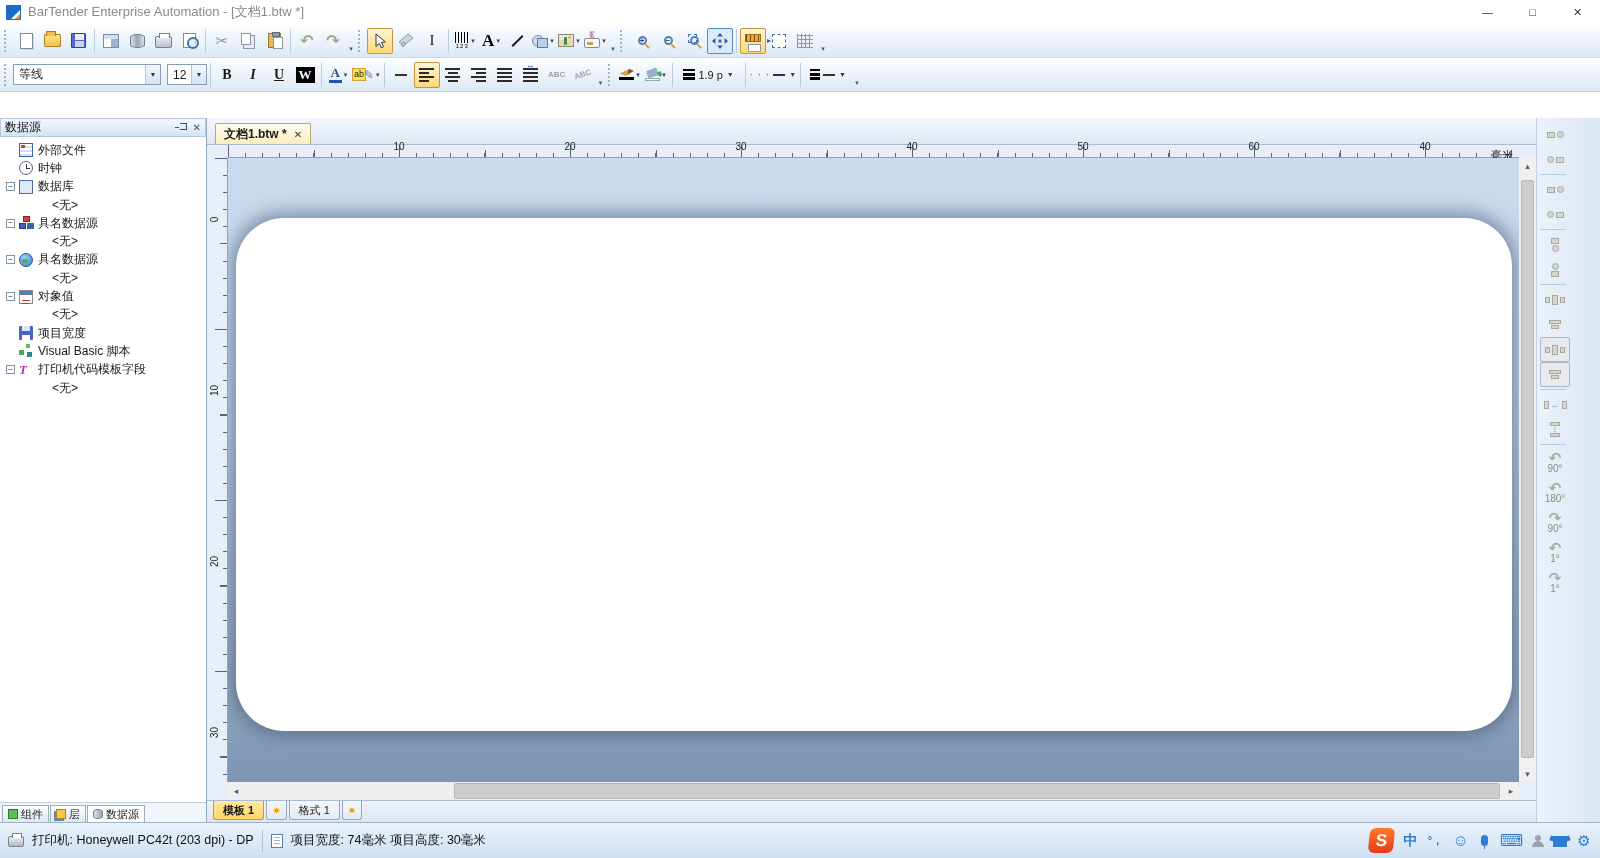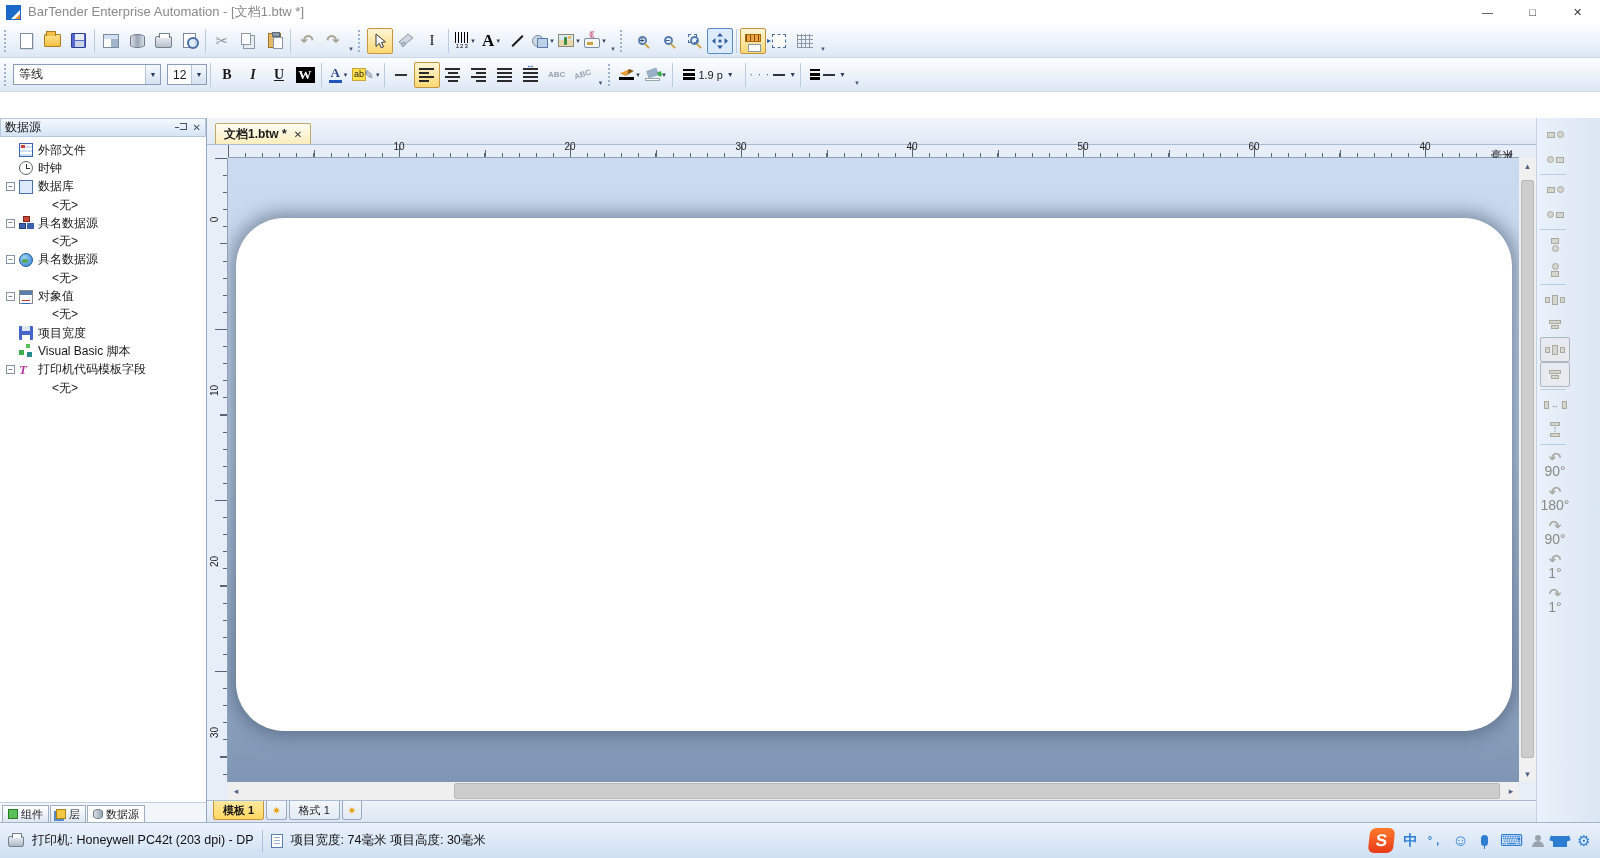--- a/index.html
+++ b/index.html
@@ -173,21 +173,21 @@
   
   .rstrip{width:64px;height:100%;background:linear-gradient(90deg,#eaf1fa,#dbe6f3);border-left:1px solid #c2d1e4;display:flex;flex-direction:column;align-items:flex-start;padding:4px 0 0 3px}
   .ra{width:30px;height:25px;display:flex;align-items:center;justify-content:center;gap:2px;flex:none}
   .ra.col{flex-direction:column;gap:1px}
   .rrect{width:8px;height:6px;background:#d6d6cf;border:1px solid #a9a9a0}
   .rcirc{width:7px;height:7px;border-radius:50%;background:#d6d6cf;border:1px solid #a9a9a0}
   .ra.pressed{border:1px solid #b0b6bd;background:#e7eaee;border-radius:2px}
   .rsep{width:26px;height:1px;background:#b9cde2;margin:2px 0}
   .rot{width:30px;display:flex;flex-direction:column;align-items:center;line-height:1;margin:3px 0;flex:none}
   .rot .g{font-size:15px;color:#a9a9a2;font-weight:bold}
-  .rot .l{font-size:14px;color:#8a8a84;margin-top:-1px}
+  .rot .l{font-size:10px;color:#8a8a84;margin-top:-1px}
 
   
   .statusbar{position:absolute;left:0;bottom:0;width:1600px;height:36px;background:linear-gradient(#ebf2fb,#cfe0f3);border-top:1px solid #9fb2c8;display:flex;align-items:center;padding:0 8px;gap:8px;font-size:12.5px;color:#111}
   .st-sep{width:1px;height:22px;background:#aebfd4}
   .sb-printer{width:16px;height:11px;background:linear-gradient(#e9edf2,#b0bac6);border:1px solid #75808d;border-radius:2px;position:relative;margin-top:2px;flex:none}
   .sb-printer::before{content:'';position:absolute;top:-4px;left:3px;width:8px;height:4px;background:#fff;border:1px solid #75808d;border-bottom:none}
   .sb-page{width:12px;height:14px;background:#fff;border:1px solid #5a7fae;flex:none;position:relative}
   .sb-page::after{content:'';position:absolute;top:2px;left:2px;right:2px;height:1px;background:#9ab4d0;box-shadow:0 3px 0 #9ab4d0,0 6px 0 #9ab4d0}
   .tray{margin-left:auto;display:flex;align-items:center;gap:9px}
   .sogou{width:25px;height:25px;background:linear-gradient(#ff7a2a,#e83a1a);border-radius:6px;color:#fff;font-weight:bold;font-size:17px;display:flex;align-items:center;justify-content:center;transform:skewX(-6deg)}

